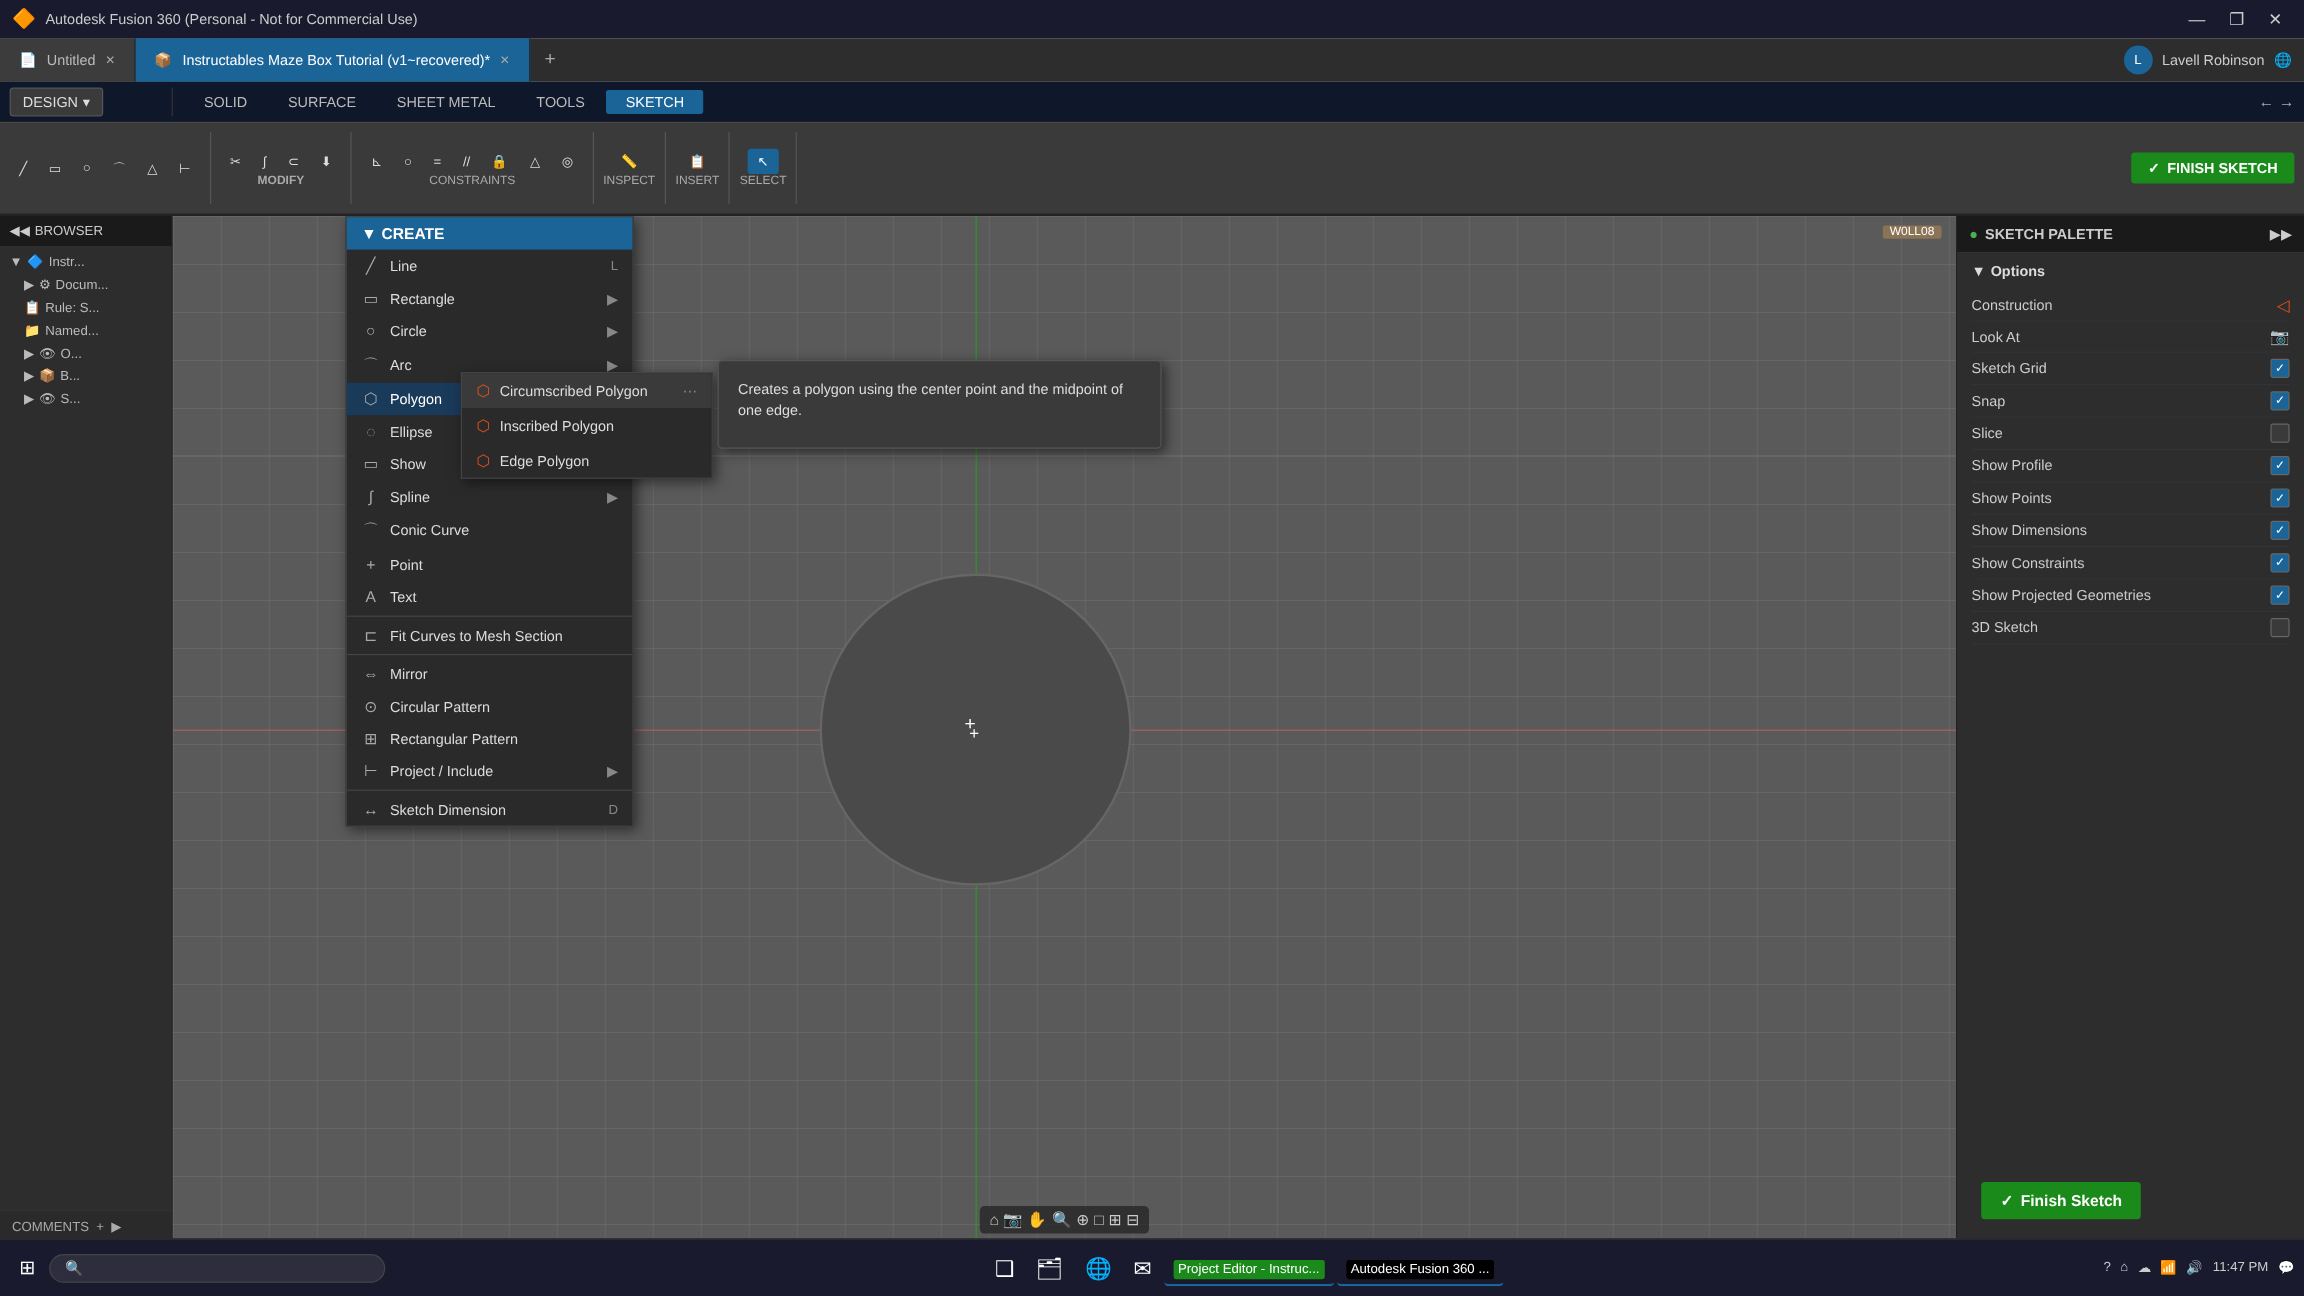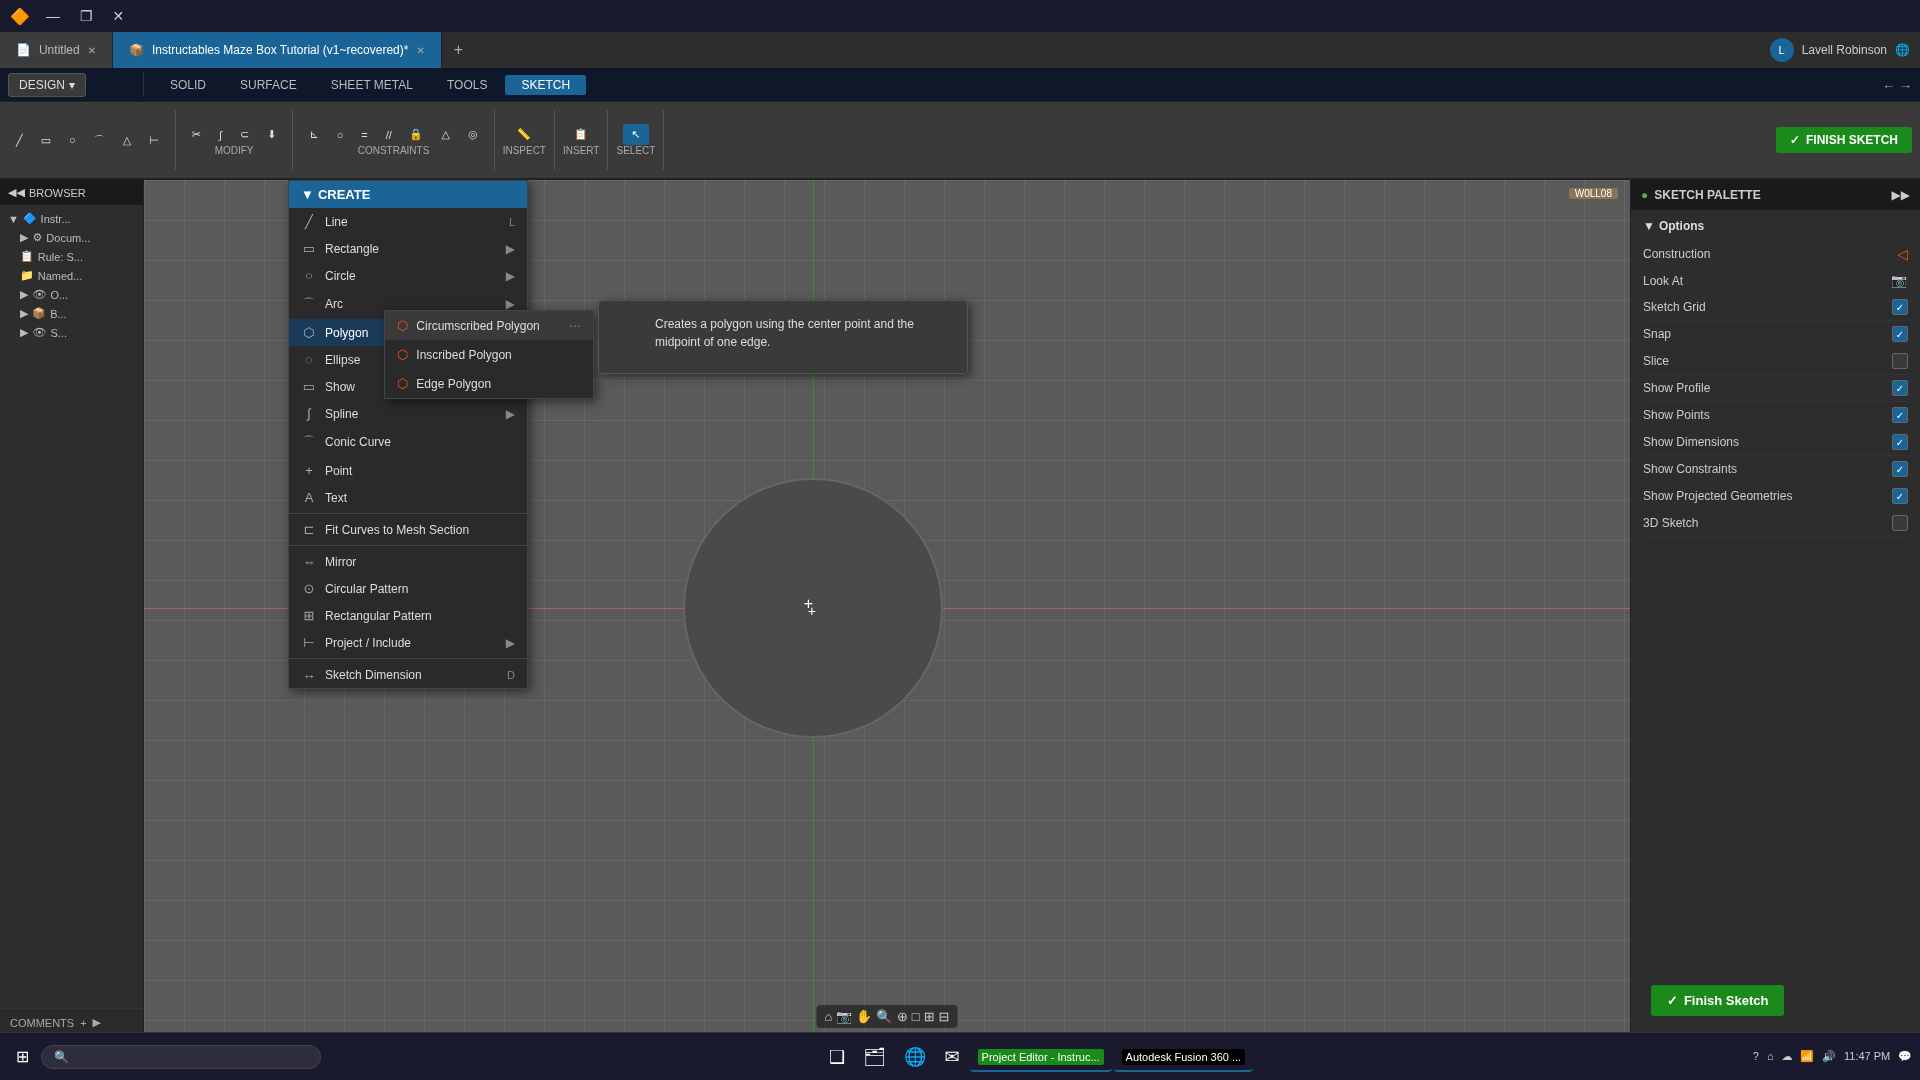--- a/index.html
+++ b/index.html
@@ -269,21 +269,21 @@
       background: #3a3a3a;
       border: 1px solid #555;
       border-radius: 4px;
       padding: 14px 16px;
       color: #ddd;
       font-size: 12px;
       line-height: 1.5;
       box-shadow: 3px 3px 10px rgba(0,0,0,0.5);
       z-index: 102;
     }
-    .tooltip-box p { margin-bottom: 8px; margin-left: 40px; }
+    .tooltip-box p { margin-bottom: 8px; }
 
     
     .right-panel {
       width: 290px;
       background: #2d2d2d;
       border-left: 1px solid #222;
       display: flex;
       flex-direction: column;
     }
     .right-panel-header {
@@ -463,20 +463,21 @@
       display: flex;
       align-items: center;
       gap: 6px;
     }
   </style>
 </head>
 <body>
 
 <div class="title-bar">
   <span class="title-bar-icon">🔶</span>
+  <span class="title-bar-title">Autodesk Fusion 360 (Personal - Not for Commercial Use)</span>
   <div class="title-bar-controls">
     <button class="title-btn">—</button>
     <button class="title-btn">❐</button>
     <button class="title-btn close">✕</button>
   </div>
 </div>
 
 <div class="tab-bar">
   <div class="tab">
     <span>📄</span>
@@ -554,21 +555,21 @@
       <button class="ribbon-btn">
           <span>∫</span>
         </button>
       <button class="ribbon-btn">
           <span>⊂</span>
         </button>
       <button class="ribbon-btn">
           <span>⬇</span>
         </button>
     </div>
-    <span style="font-size:10px;color:#aaa;">MODIFY</span>
+    <span style="font-size:10px;color:#aaa;font-weight:bold;">MODIFY</span>
   </div>
   <div class="ribbon-divider"></div>
 
   <div style="display:flex;flex-direction:column;align-items:center;">
     <div style="display:flex;gap:2px;">
       <button class="ribbon-btn">
           <span>⊾</span>
         </button>
       <button class="ribbon-btn">
           <span>○</span>

